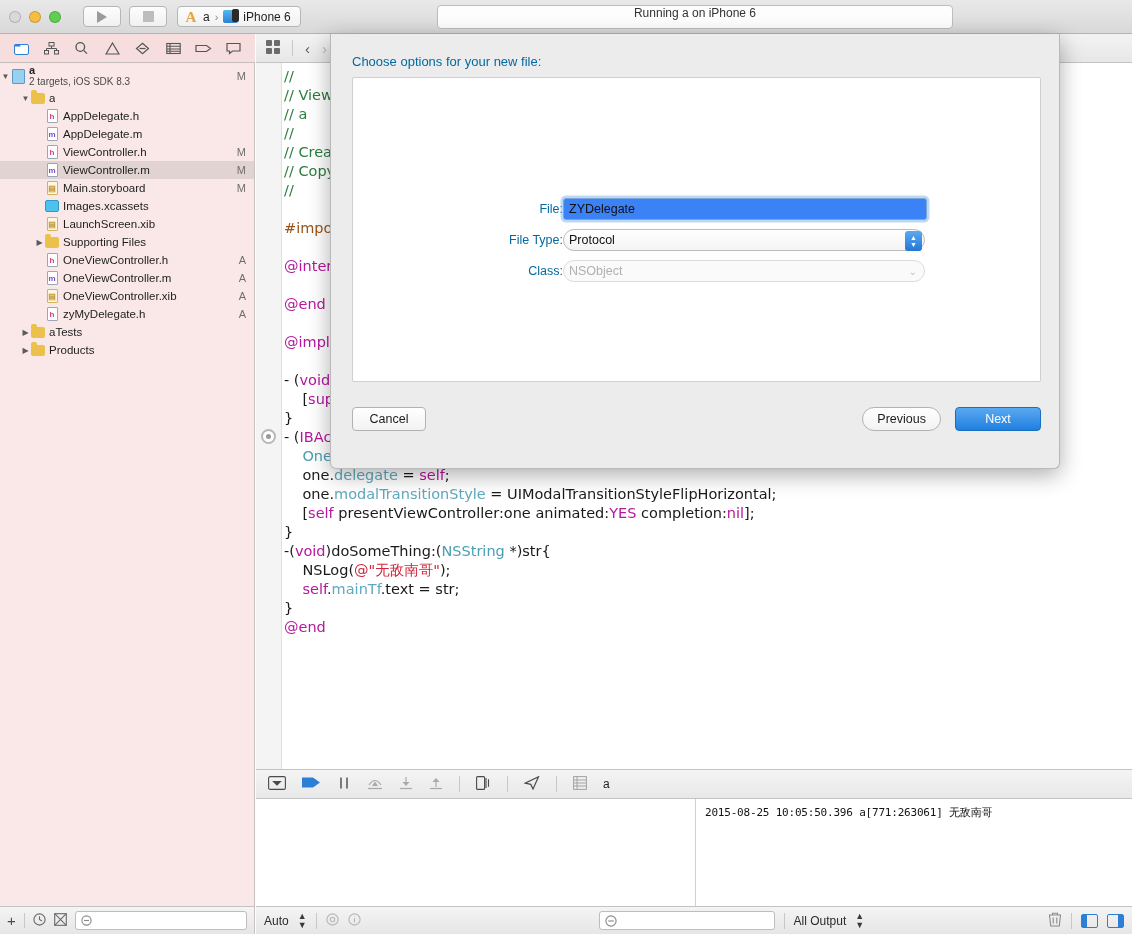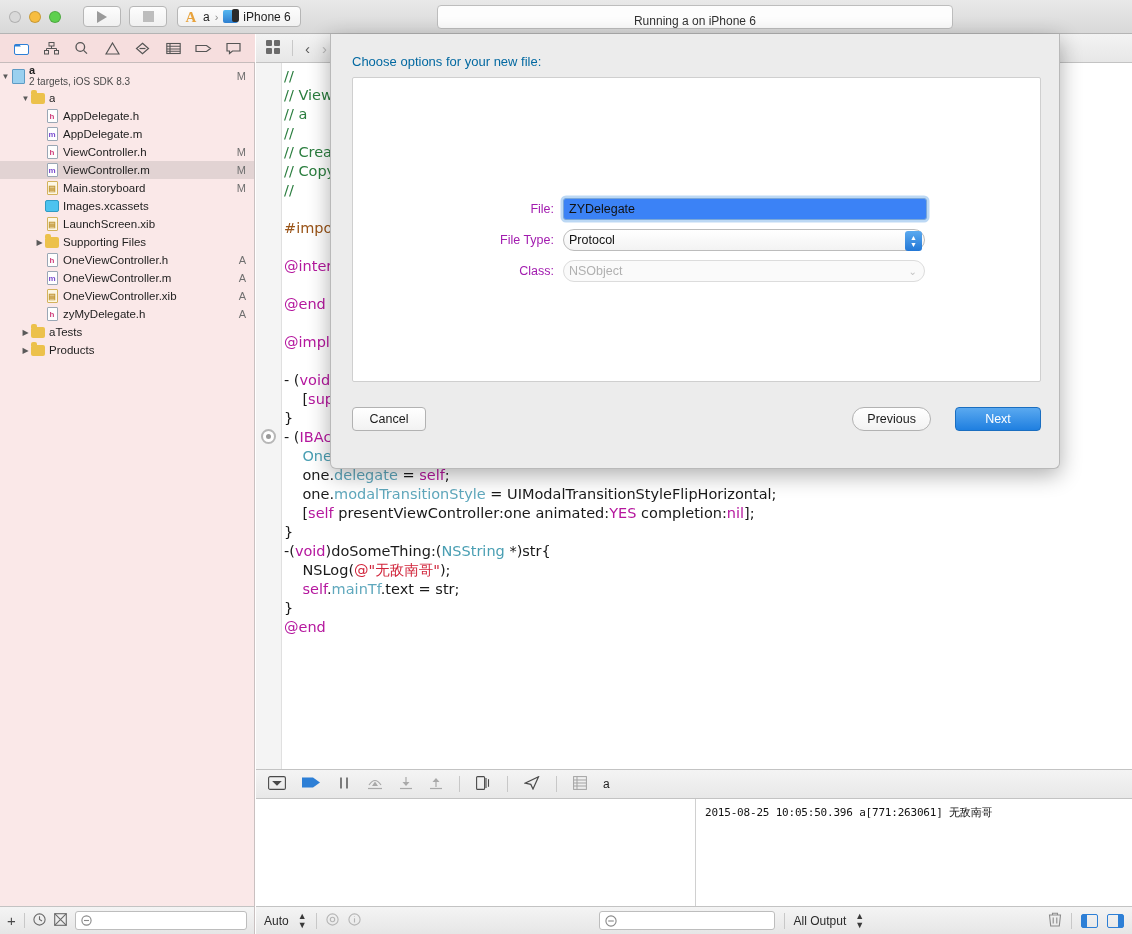--- a/index.html
+++ b/index.html
@@ -58,21 +58,21 @@
     position: relative;
   }
   .simicon:after {
     content: ""; position: absolute; right: -1px; top: -1px;
     width: 7px; height: 13px; background: #2b2b2b; border-radius: 2px;
   }
 
   .status-field {
     position: absolute; left: 437px; top: 5px; width: 516px; height: 24px;
     background: #fdfdfd; border: 1px solid #bdbdbd; border-radius: 4px;
-    display: flex; align-items: flex-end; justify-content: center;
+    display: flex; align-items: flex-start; justify-content: center;
     font-size: 12px; color: #333;
   }
 
   
   .nav-toolbar {
     position: absolute; left: 0; top: 34px; width: 255px; height: 29px;
     background: #f6dede;
     border-bottom: 1px solid #c6bcbc;
     display: flex; align-items: center; justify-content: space-around;
     padding: 0 6px;
@@ -204,21 +204,21 @@
   .sheet-title {
     position: absolute; left: 21px; top: 20px;
     font-size: 13px; color: #0369a1;
   }
   .sheet-body {
     position: absolute; left: 21px; top: 43px; width: 689px; height: 305px;
     background: #ffffff; border: 1px solid #cfcfcf; border-radius: 2px;
   }
   .form { position: absolute; left: 128px; top: 120px; }
   .frow { display: flex; align-items: center; height: 22px; margin-bottom: 9px; }
-  .flabel { width: 82px; text-align: right; padding-right: 9px; font-size: 12.5px; color: #a21caf; }
+  .flabel { width: 82px; text-align: right; font-size: 12.5px; color: #0369a1; }
   .finput {
     width: 364px; height: 22px; border: 1px solid #7aa7d8; border-radius: 3px;
     background: #3b82f6; padding: 0 5px; font-size: 12.5px; color: #111;
     display: flex; align-items: center;
     box-shadow: 0 0 0 2.5px rgba(106,168,230,.45);
   }
   .fselect {
     width: 362px; height: 22px; border: 1px solid #bcbcbc; border-radius: 11px;
     background: linear-gradient(#ffffff,#f3f3f3); padding: 0 5px;
     font-size: 12.5px; color: #111; display: flex; align-items: center;
@@ -241,21 +241,21 @@
     height: 24px; min-width: 74px; padding: 0 14px;
     background: linear-gradient(#ffffff,#f2f2f2);
     border: 1px solid #b2b2b2; border-radius: 4px;
     font-size: 12.5px; color: #1c1c1c;
     display: inline-flex; align-items: center; justify-content: center; margin-top: 11px;
   }
   .btn.primary {
     background: linear-gradient(#5aa9f0,#1f7fe0); border-color: #1a6ec0; color: #fff;
   }
   .btn-left { position: absolute; left: 0; top: 0; }
-  .btn-right-1 { position: absolute; right: 110px; top: 0; border-radius: 12px; }
+  .btn-right-1 { position: absolute; right: 100px; top: 0; border-radius: 12px; }
   .btn-right-2 { position: absolute; right: 0; top: 0; width: 86px; }
 </style>
 </head>
 <body>
 
 <div id="app">
 
   <div class="titlebar">
     <div class="traffic">
       <div class="tl tl-red"></div>

